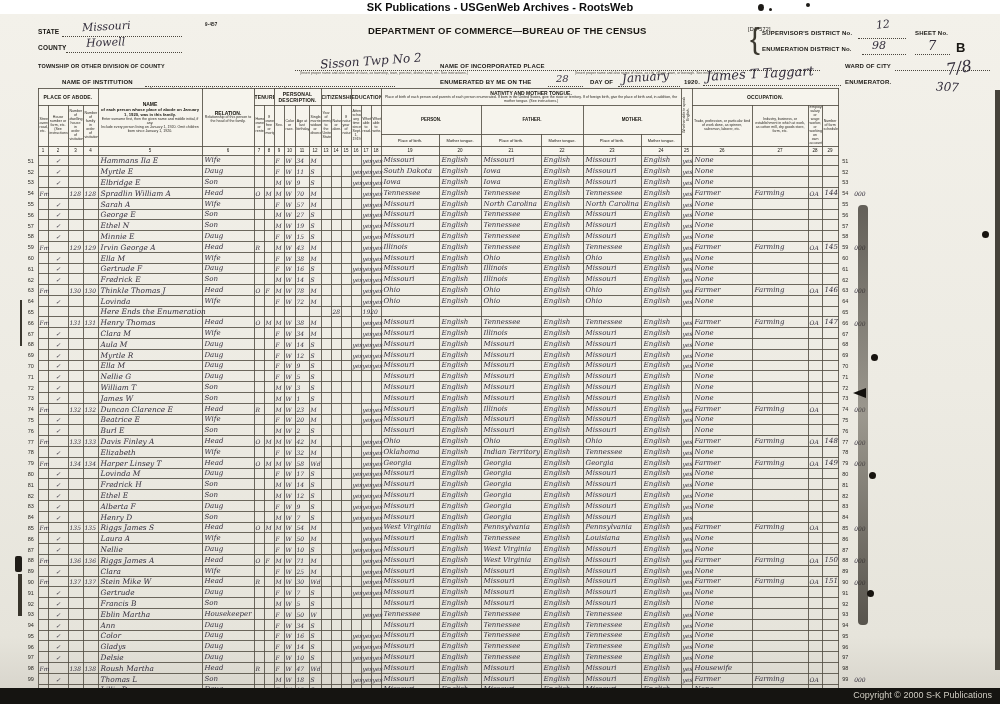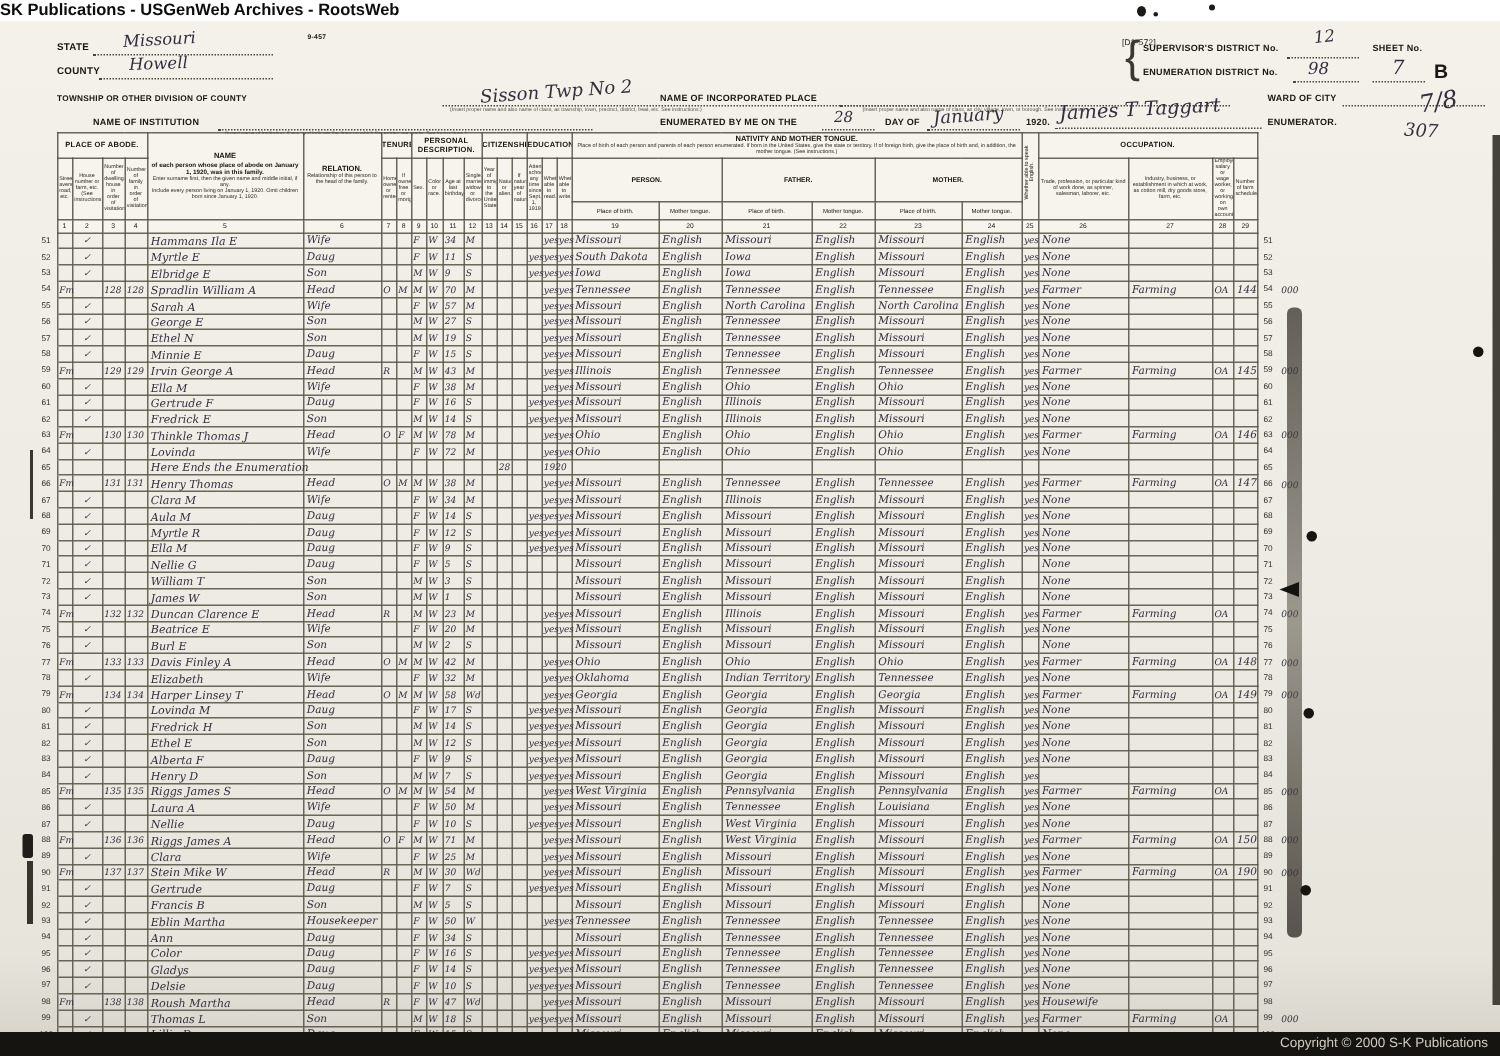--- a/index.html
+++ b/index.html
@@ -1,21 +1,21 @@
 <!DOCTYPE html>
 <html><head>
 <meta charset="utf-8">
 <style>
   html,body{margin:0;padding:0;width:1000px;height:704px;overflow:hidden;
     font-family:"Liberation Sans",sans-serif;background:#8f8d86;position:relative;}
   .paper{position:absolute;left:0;top:14px;width:1000px;height:676px;
     background:linear-gradient(180deg,#f3f1ea 0%,#edebe3 55%,#e6e4db 92%,#d8d5cc 100%);}
   
   .banner{position:absolute;left:0;top:0;width:1000px;height:14px;background:#ffffff;
-    text-align:left;font-size:11px;font-weight:bold;color:#0d0d0d;line-height:14px;}
+    text-align:center;font-size:11px;font-weight:bold;color:#0d0d0d;line-height:14px;}
   .speck{position:absolute;background:#1c1a16;border-radius:50%;}
   
   .bottomband{position:absolute;left:0;top:688px;width:1000px;height:16px;background:#151411;}
   .copyright{position:absolute;right:8px;top:690px;font-size:9px;color:#cfccc2;}
   
   .ph{position:absolute;left:0;top:14px;width:1000px;height:74px;color:#191713;}
   .ph .lbl{position:absolute;font-weight:bold;letter-spacing:.2px;white-space:nowrap;}
   .dotline{position:absolute;border-bottom:1px dotted #4b473e;height:1px;}
   .hw{font-family:"DejaVu Serif",serif;font-style:italic;color:#332e3c;}
   .ph .hwv{position:absolute;white-space:nowrap;}
@@ -71,20 +71,21 @@
   <span>SK Publications - USGenWeb Archives - RootsWeb</span>
 </div>
 <div class="speck" style="left:758px;top:4px;width:6px;height:7px;"></div>
 <div class="speck" style="left:769px;top:8px;width:3px;height:3px;"></div>
 <div class="speck" style="left:806px;top:3px;width:4px;height:4px;"></div>
 
 <div class="paper"></div>
 
 <div class="ph">
   <span class="lbl" style="left:205px;top:8px;font-size:4.5px;">9-457</span>
+  <span class="lbl" style="left:368px;top:11px;font-size:9.5px;">DEPARTMENT OF COMMERCE—BUREAU OF THE CENSUS</span>
   <span class="lbl" style="left:748px;top:12px;font-size:5.5px;font-weight:normal;">[D1-572]</span>
 
   <span class="lbl" style="left:38px;top:14px;font-size:6.5px;">STATE</span>
   <span class="dotline" style="left:62px;top:21px;width:120px;"></span>
   <span class="hwv hw" style="left:82px;top:6px;font-size:11px;transform:rotate(-3deg);">Missouri</span>
 
   <span class="lbl" style="left:38px;top:30px;font-size:6.5px;">COUNTY</span>
   <span class="dotline" style="left:66px;top:37px;width:116px;"></span>
   <span class="hwv hw" style="left:86px;top:22px;font-size:11px;transform:rotate(-2deg);">Howell</span>
 
@@ -1609,21 +1610,21 @@
         <td class="hwc">Missouri</td>
         <td class="hwc">English</td>
         <td class="hwc">Missouri</td>
         <td class="hwc">English</td>
         <td class="hwc">Missouri</td>
         <td class="hwc">English</td>
         <td class="hwc sm">yes</td>
         <td class="hwc">Farmer</td>
         <td class="hwc">Farming</td>
         <td class="hwc sm">OA</td>
-        <td class="hwc">190</td>
+        <td class="hwc">151</td>
         <td class="numR">90</td>
         <td class="mkC hwc">000</td>
       </tr>
       <tr>
         <td class="numL">91</td>
         <td class="hwc sm"></td>
         <td class="hwc sm ck">✓</td>
         <td class="hwc sm"></td>
         <td class="hwc sm"></td>
         <td class="hwc nm">Gertrude</td>

